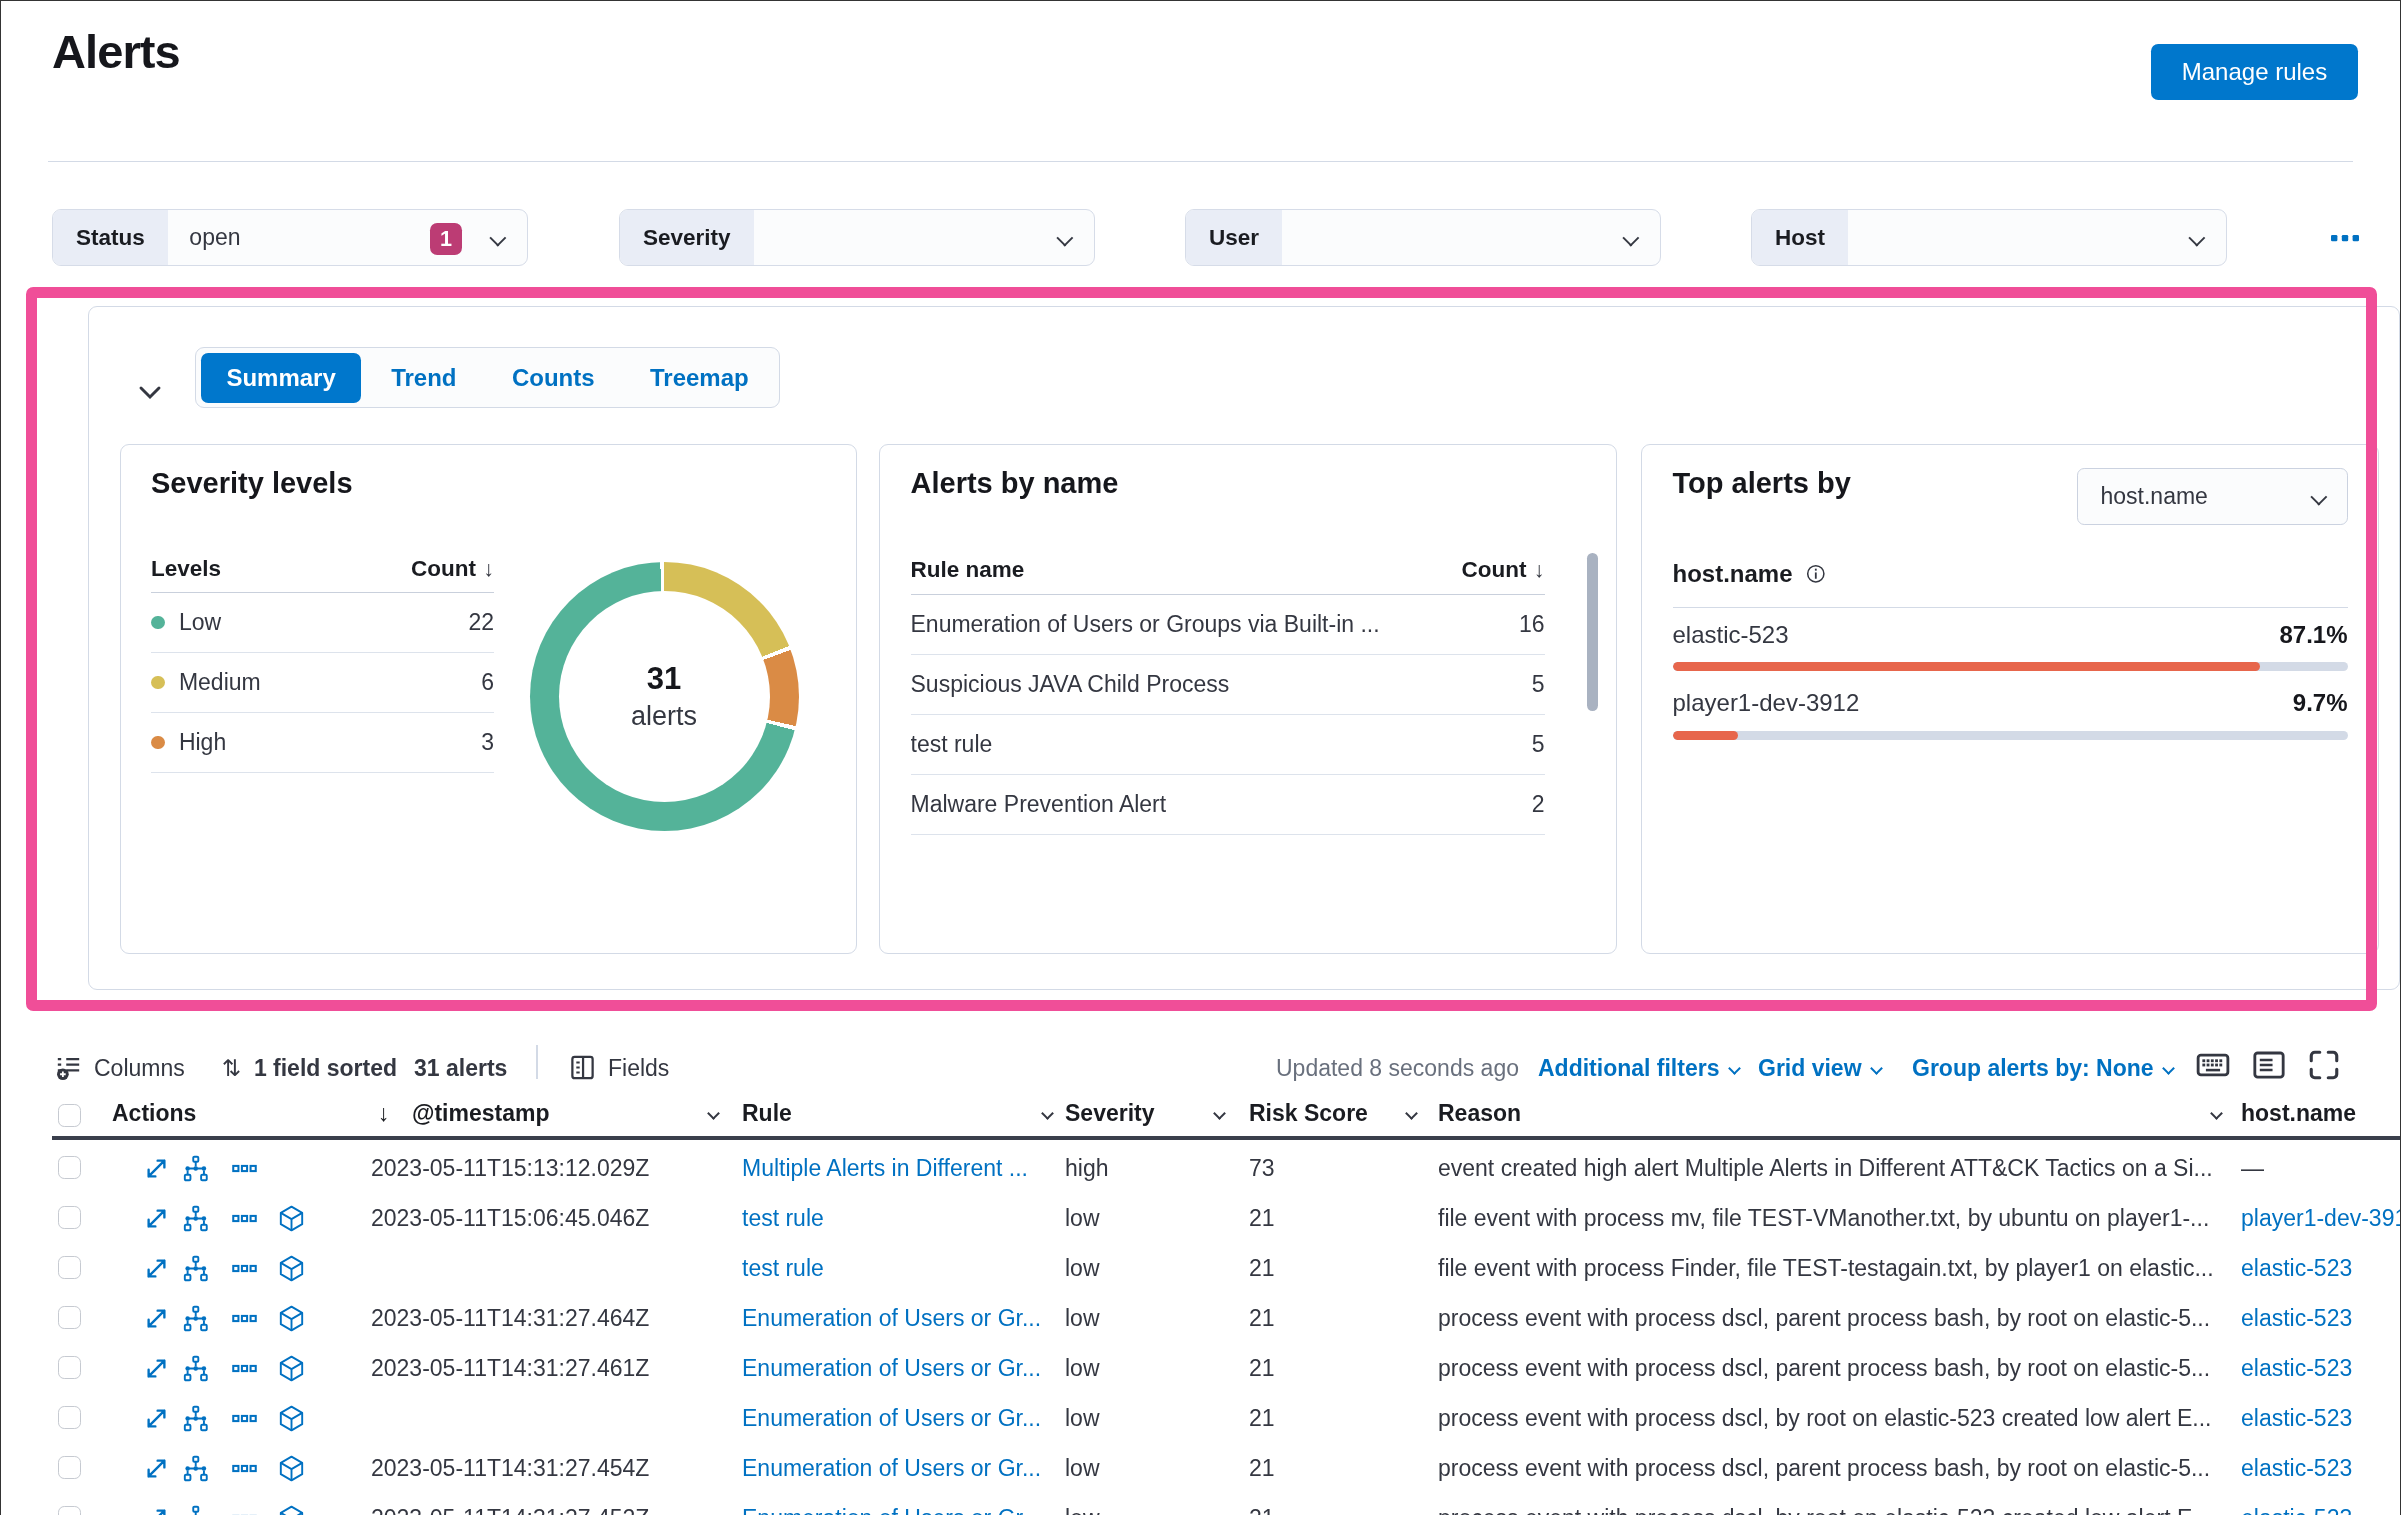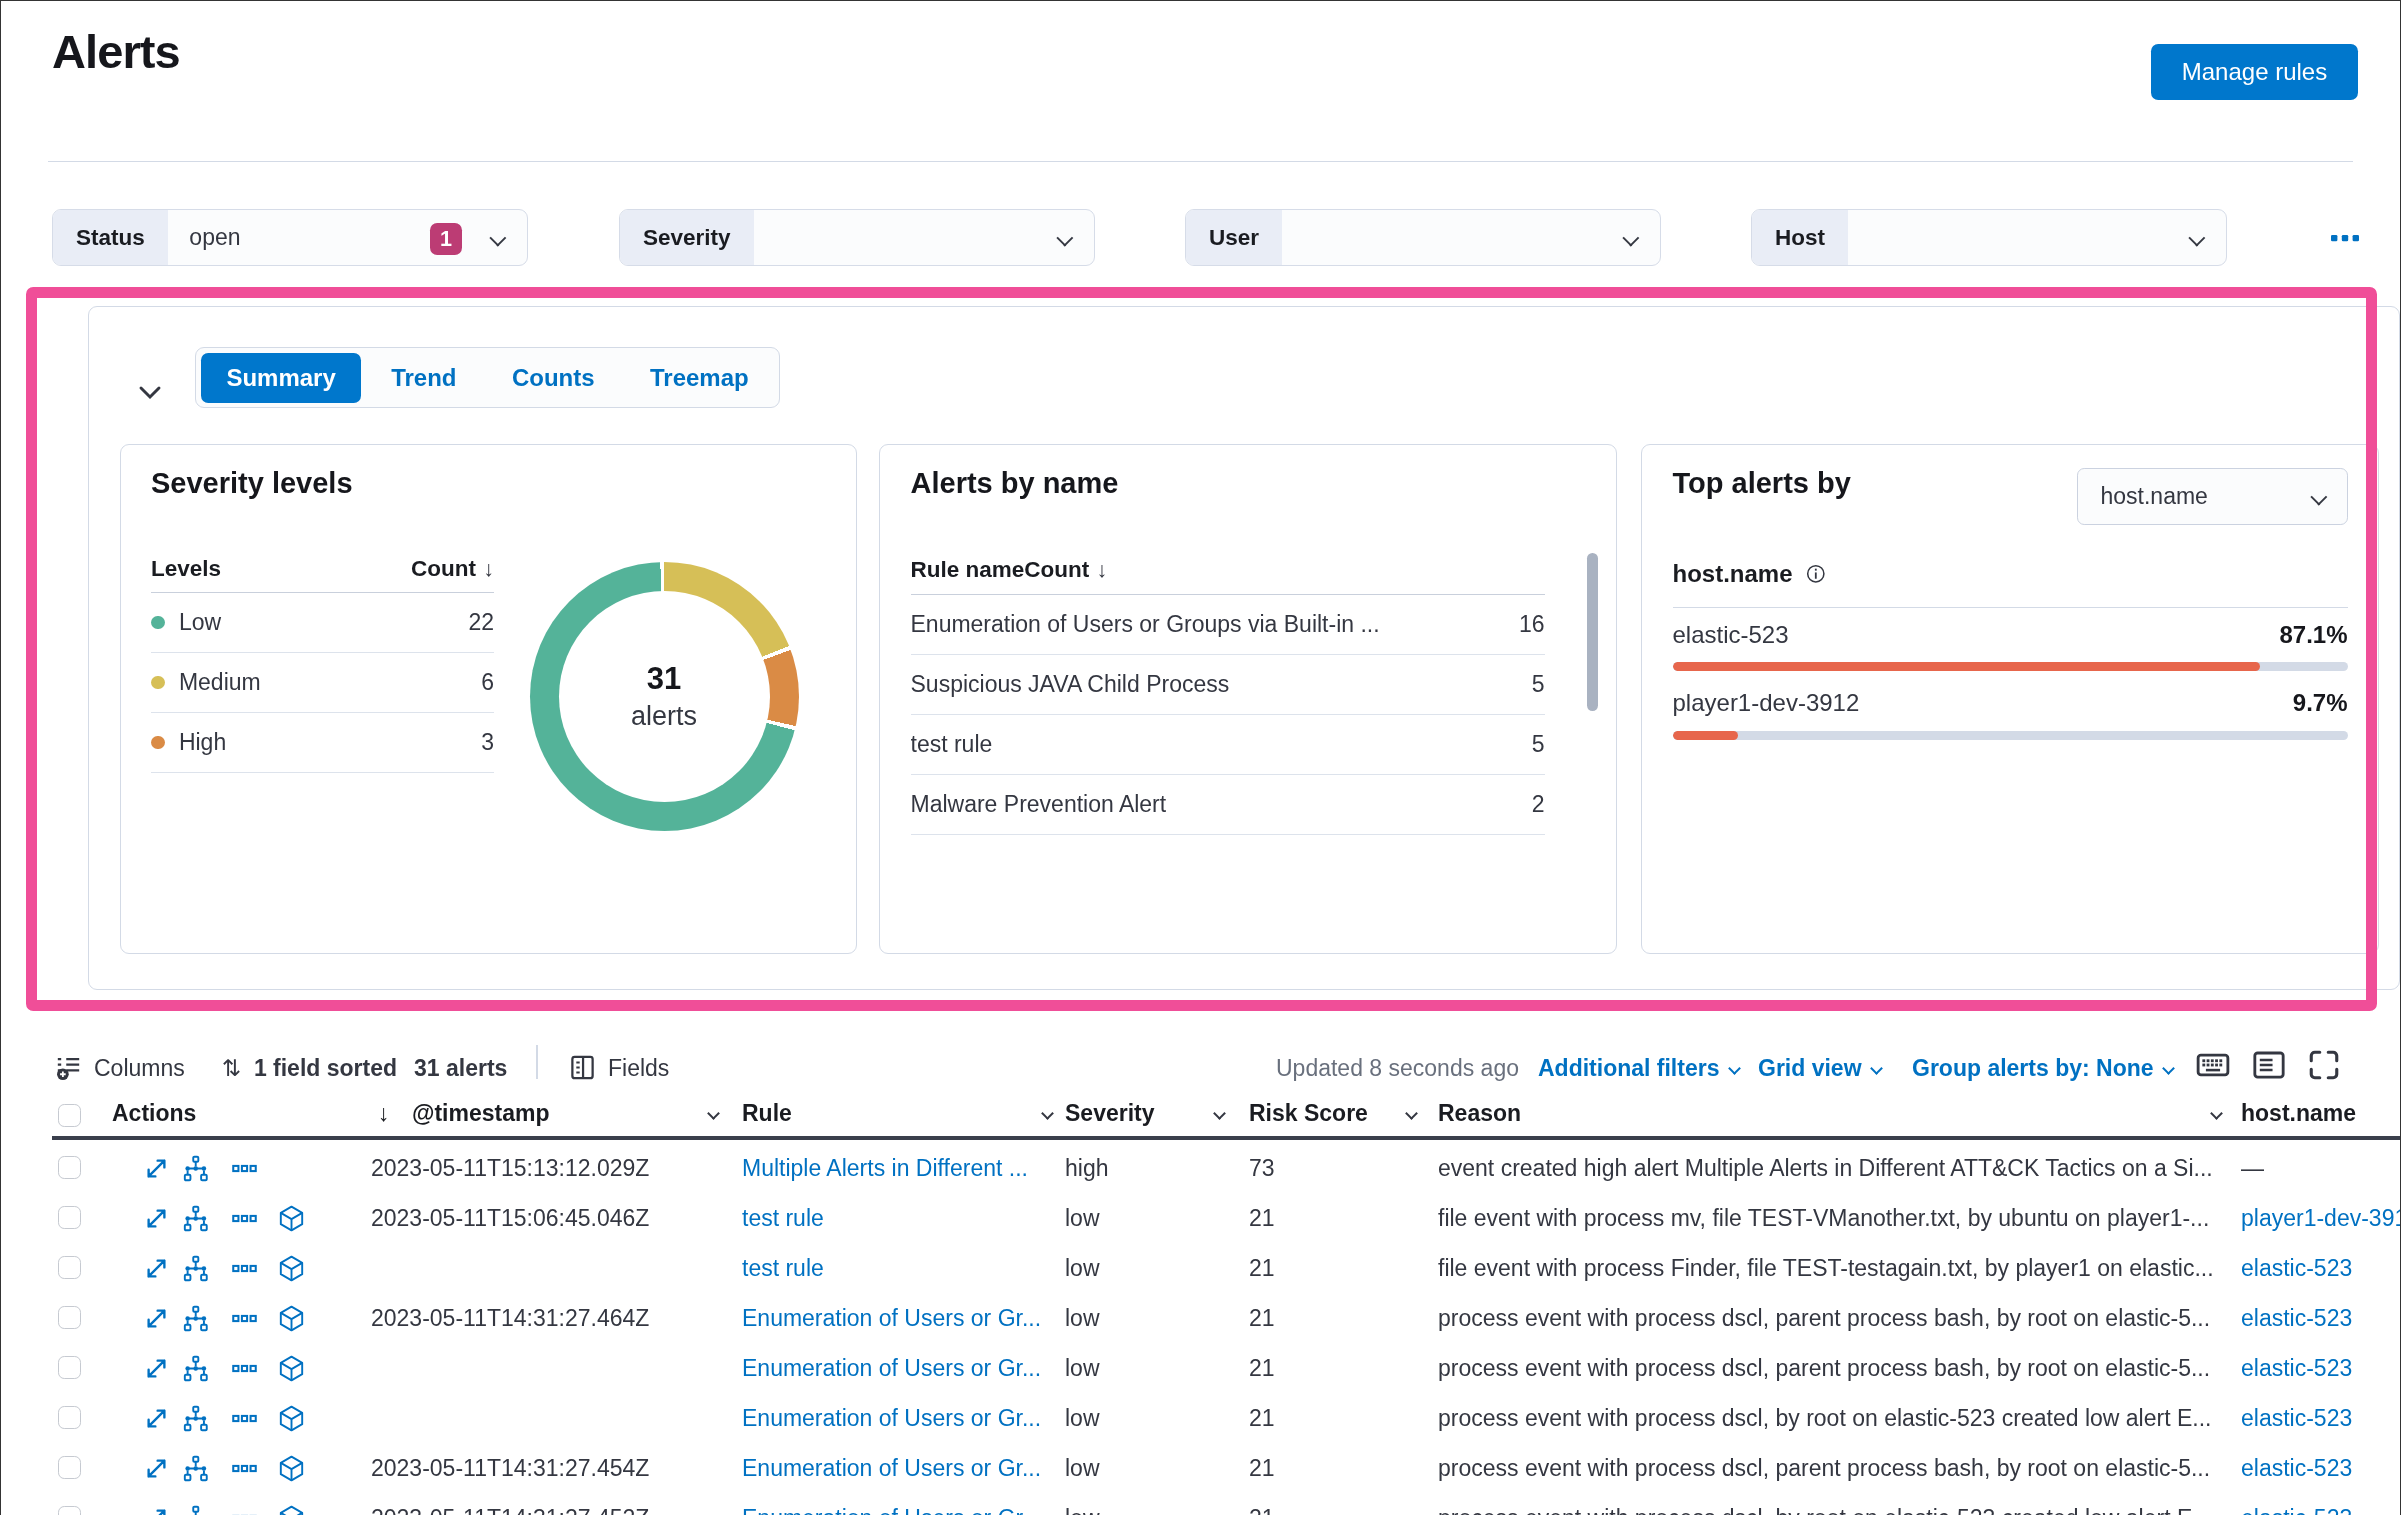--- a/index.html
+++ b/index.html
@@ -49,21 +49,21 @@
   .lv-dot { width:13.5px; height:13.5px; border-radius:50%; }
   .sort-arrow { font-weight:bold; font-size:21.6px; color:#343741; margin-left:7.2px; }
   .donut { position:absolute; left:409px; top:117px; width:269px; height:269px; border-radius:50%; }
   .donut::after { content:""; position:absolute; inset:29px; background:#fff; border-radius:50%; }
   .donut-center { position:absolute; inset:0; display:flex; flex-direction:column; align-items:center; justify-content:center; z-index:2; }
   .donut-center .dval { font-size:31px; font-weight:bold; color:#16171c; }
   .donut-center .dlab { font-size:27px; color:#343741; margin-top:3.6px; }
 
   
   .abn-table { position:absolute; left:30.5px; top:101px; width:634px; }
-  .abn-head { display:flex; justify-content:flex-start; align-items:center; height:49px; border-bottom:0.9px solid #c9d0dc;
+  .abn-head { display:flex; justify-content:space-between; align-items:center; height:49px; border-bottom:0.9px solid #c9d0dc;
     font-size:22.5px; font-weight:bold; color:#1a1c21; }
   .abn-row { display:flex; justify-content:space-between; align-items:center; height:60px; border-bottom:0.9px solid #dde3ec; font-size:23px; }
   .abn-name { white-space:nowrap; overflow:hidden; text-overflow:ellipsis; max-width:539px; }
   .abn-scroll { position:absolute; right:18px; top:108px; width:10.8px; height:158px; background:#a9b2c1; border-radius:5.4px; }
 
   
   .ta-select { position:absolute; right:30.5px; top:23px; width:271px; height:57px; border:0.9px solid #cbd2e0; border-radius:7.2px;
     background:#fbfcfd; display:flex; align-items:center; padding:0 23px; font-size:23px; color:#343741; cursor:pointer; }
   .ta-select .chv { position:absolute; right:21.6px; top:21.6px; }
   .ta-field { position:absolute; left:30.5px; top:115px; display:flex; align-items:center; gap:12.6px; font-size:24px; font-weight:bold; color:#1a1c21; }
@@ -483,20 +483,21 @@
         </svg>
       <svg class="ric t" viewBox="0 0 30 30" width="27" height="27">
           <use href="#i-tree"></use>
         </svg>
       <svg class="ric m" viewBox="0 0 30 30" width="27" height="27">
           <use href="#i-more"></use>
         </svg>
       <svg class="ric c" viewBox="0 0 30 30" width="27" height="27">
           <use href="#i-cube"></use>
         </svg>
+      <span class="cell c-ts">2023-05-11T14:31:27.461Z</span>
       <a class="cell c-rule">Enumeration of Users or Gr...</a>
       <span class="cell c-sev">low</span>
       <span class="cell c-risk">21</span>
       <span class="cell c-reason">process event with process dscl, parent process bash, by root on elastic-5...</span>
       <a class="cell c-host">elastic-523</a>
     </div>
 
     <div class="trow">
       <span class="cbox"></span>
       <svg class="ric e" viewBox="0 0 30 30" width="27" height="27">

